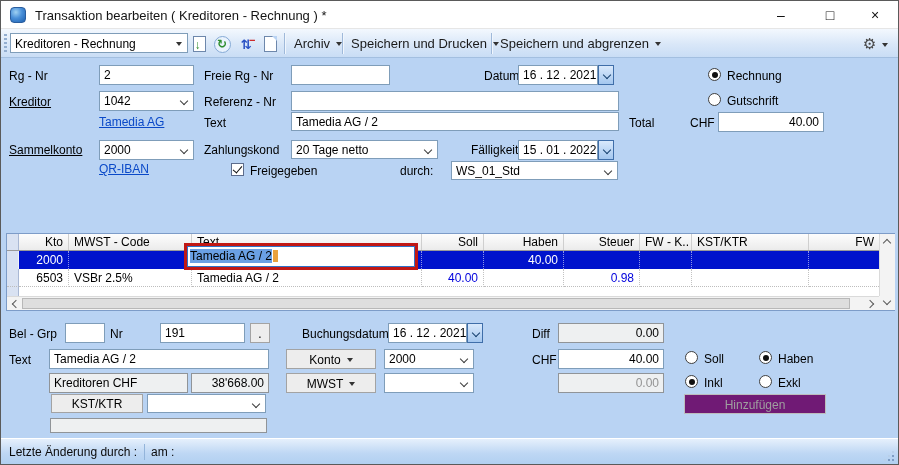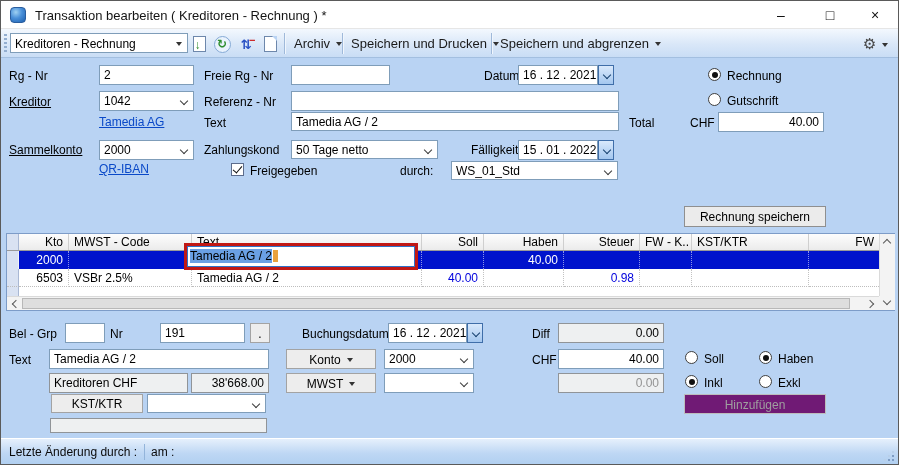--- a/index.html
+++ b/index.html
@@ -169,35 +169,34 @@
   <span class="inp" style="left:290px;top:111px;width:328px;height:19px;">Tamedia AG / 2</span>
   <span class="lbl" style="left:628px;top:115px;">Total</span>
   <span class="lbl" style="left:689px;top:115px;">CHF</span>
   <span class="inp num" style="left:717px;top:111px;width:106px;">40.00</span>
 
   <span class="lbl u" style="left:8px;top:142px;">Sammelkonto</span>
   <span class="inp combo" style="left:98px;top:139px;width:95px;">
     <span>2000</span><span class="chev"></span></span>
   <span class="lbl" style="left:203px;top:142px;">Zahlungskond</span>
   <span class="inp combo" style="left:290px;top:139px;width:147px;height:19px;">
-    <span>50 Tage netto</span><span class="chev"></span></span>
+    <span>20 Tage netto</span><span class="chev"></span></span>
   <span class="lbl" style="left:470px;top:142px;">Fälligkeit</span>
   <span class="inp" style="left:517px;top:139px;width:80px;">15 . 01 . 2022</span>
   <span class="datebtn" style="left:597px;top:139px;">
       <span class="chev"></span>
     </span>
 
   <span class="link" style="left:98px;top:161px;">QR-IBAN</span>
   <span class="checkbox checked" style="left:230px;top:162px;"></span>
   <span class="lbl" style="left:249px;top:163px;">Freigegeben</span>
   <span class="lbl" style="left:399px;top:163px;">durch:</span>
   <span class="inp combo" style="left:450px;top:160px;width:167px;height:19px;">
     <span>WS_01_Std</span><span class="chev"></span></span>
 
-  <span class="btn" style="left:683px;top:205px;width:142px;height:21px;">Rechnung speichern</span>
 
   <div class="table">
     <div class="thead">
       <span class="th c0"></span>
       <span class="th c1 num">Kto</span>
       <span class="th c2">MWST - Code</span>
       <span class="th c3">Text</span>
       <span class="th c4 num">Soll</span>
       <span class="th c5 num">Haben</span>
       <span class="th c6 num">Steuer</span>

